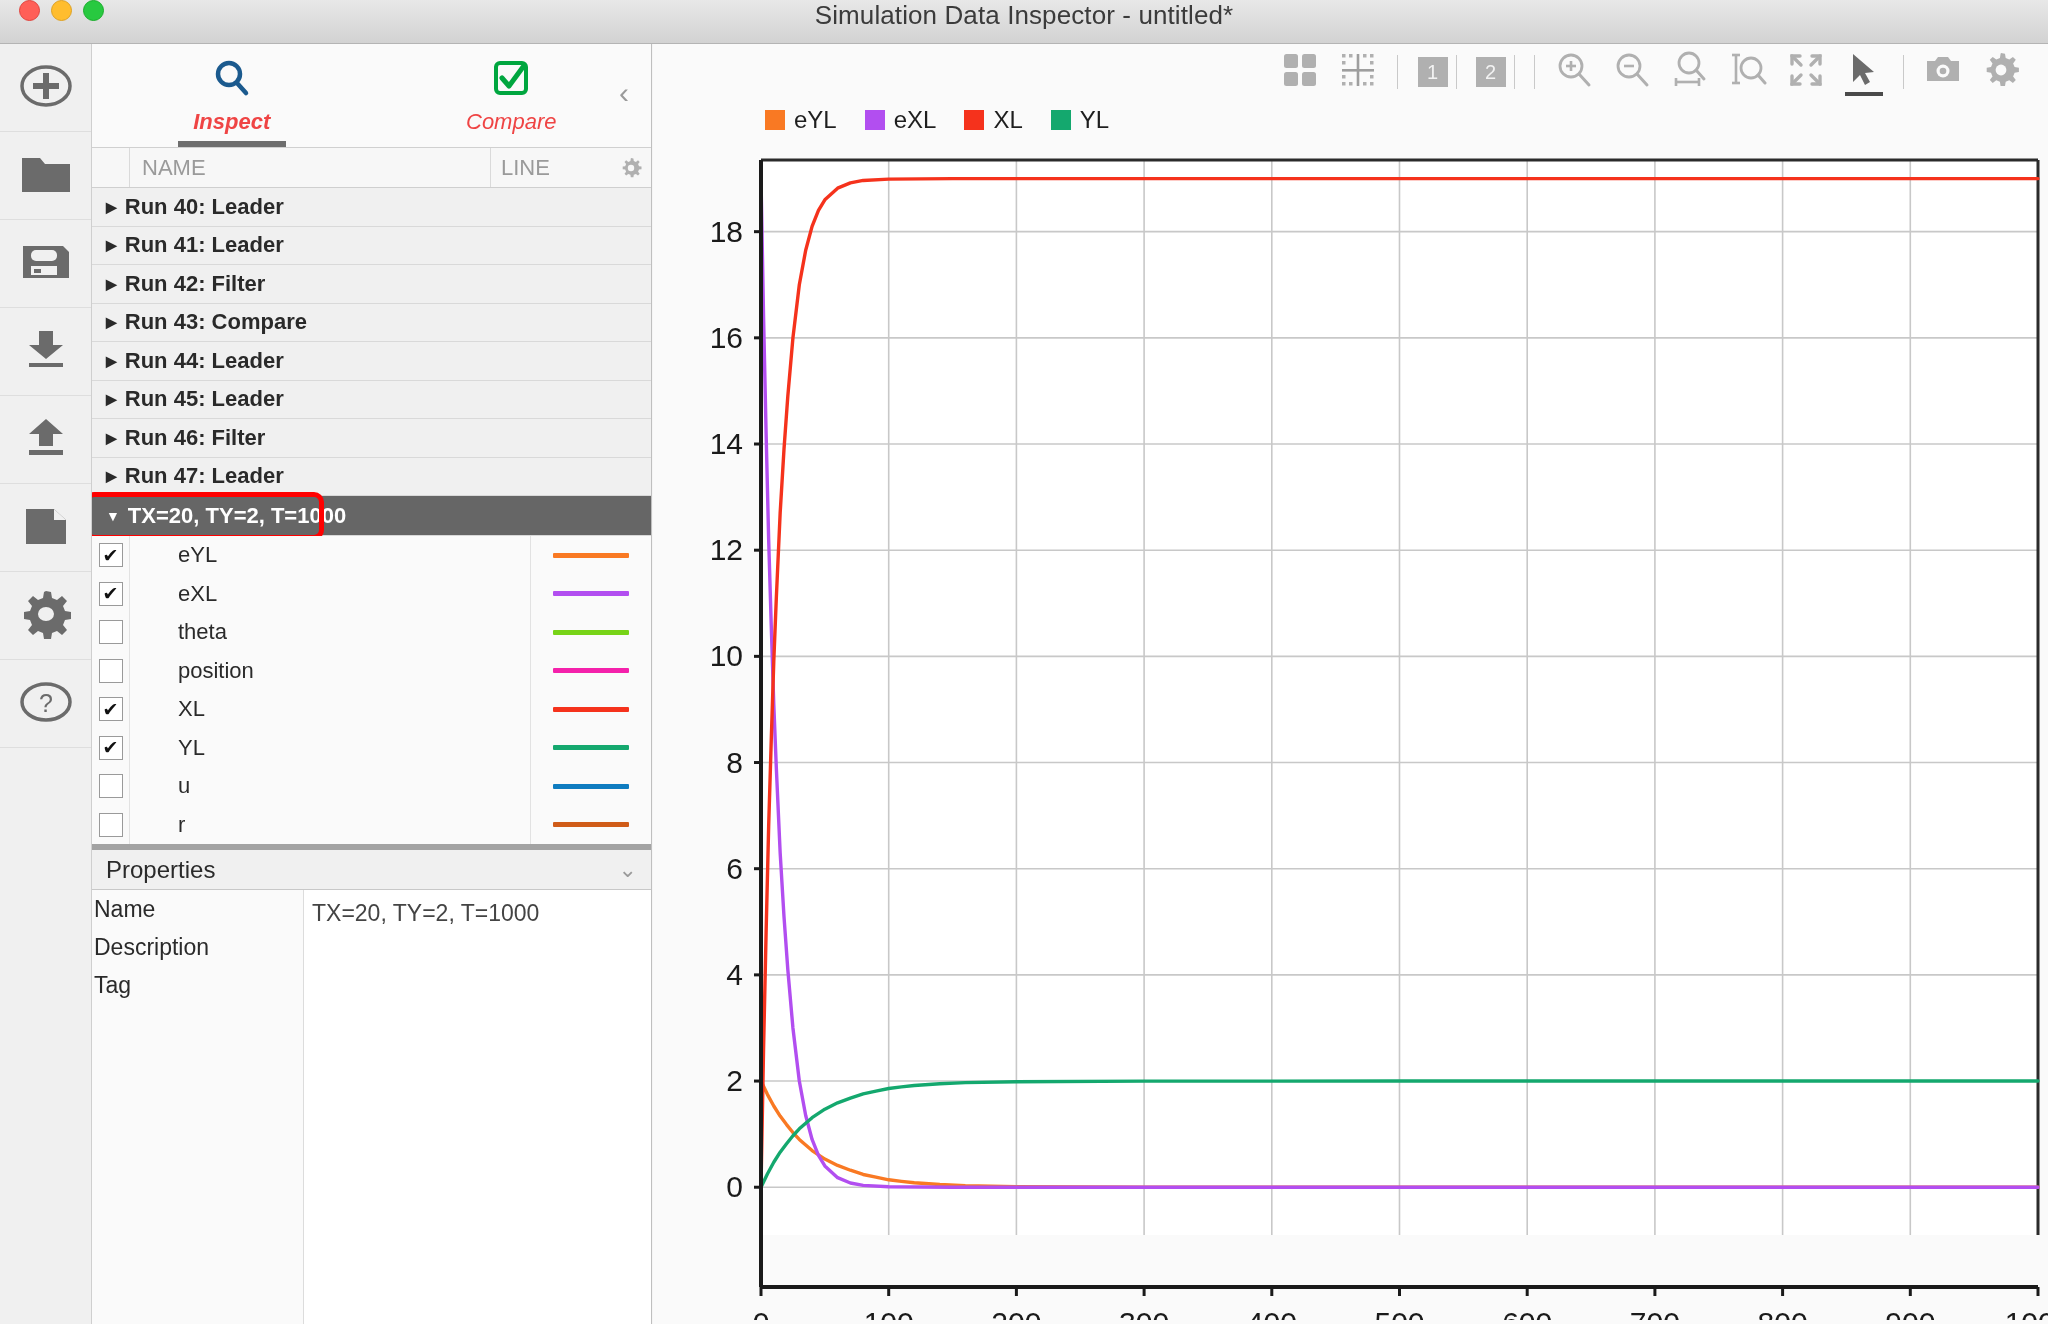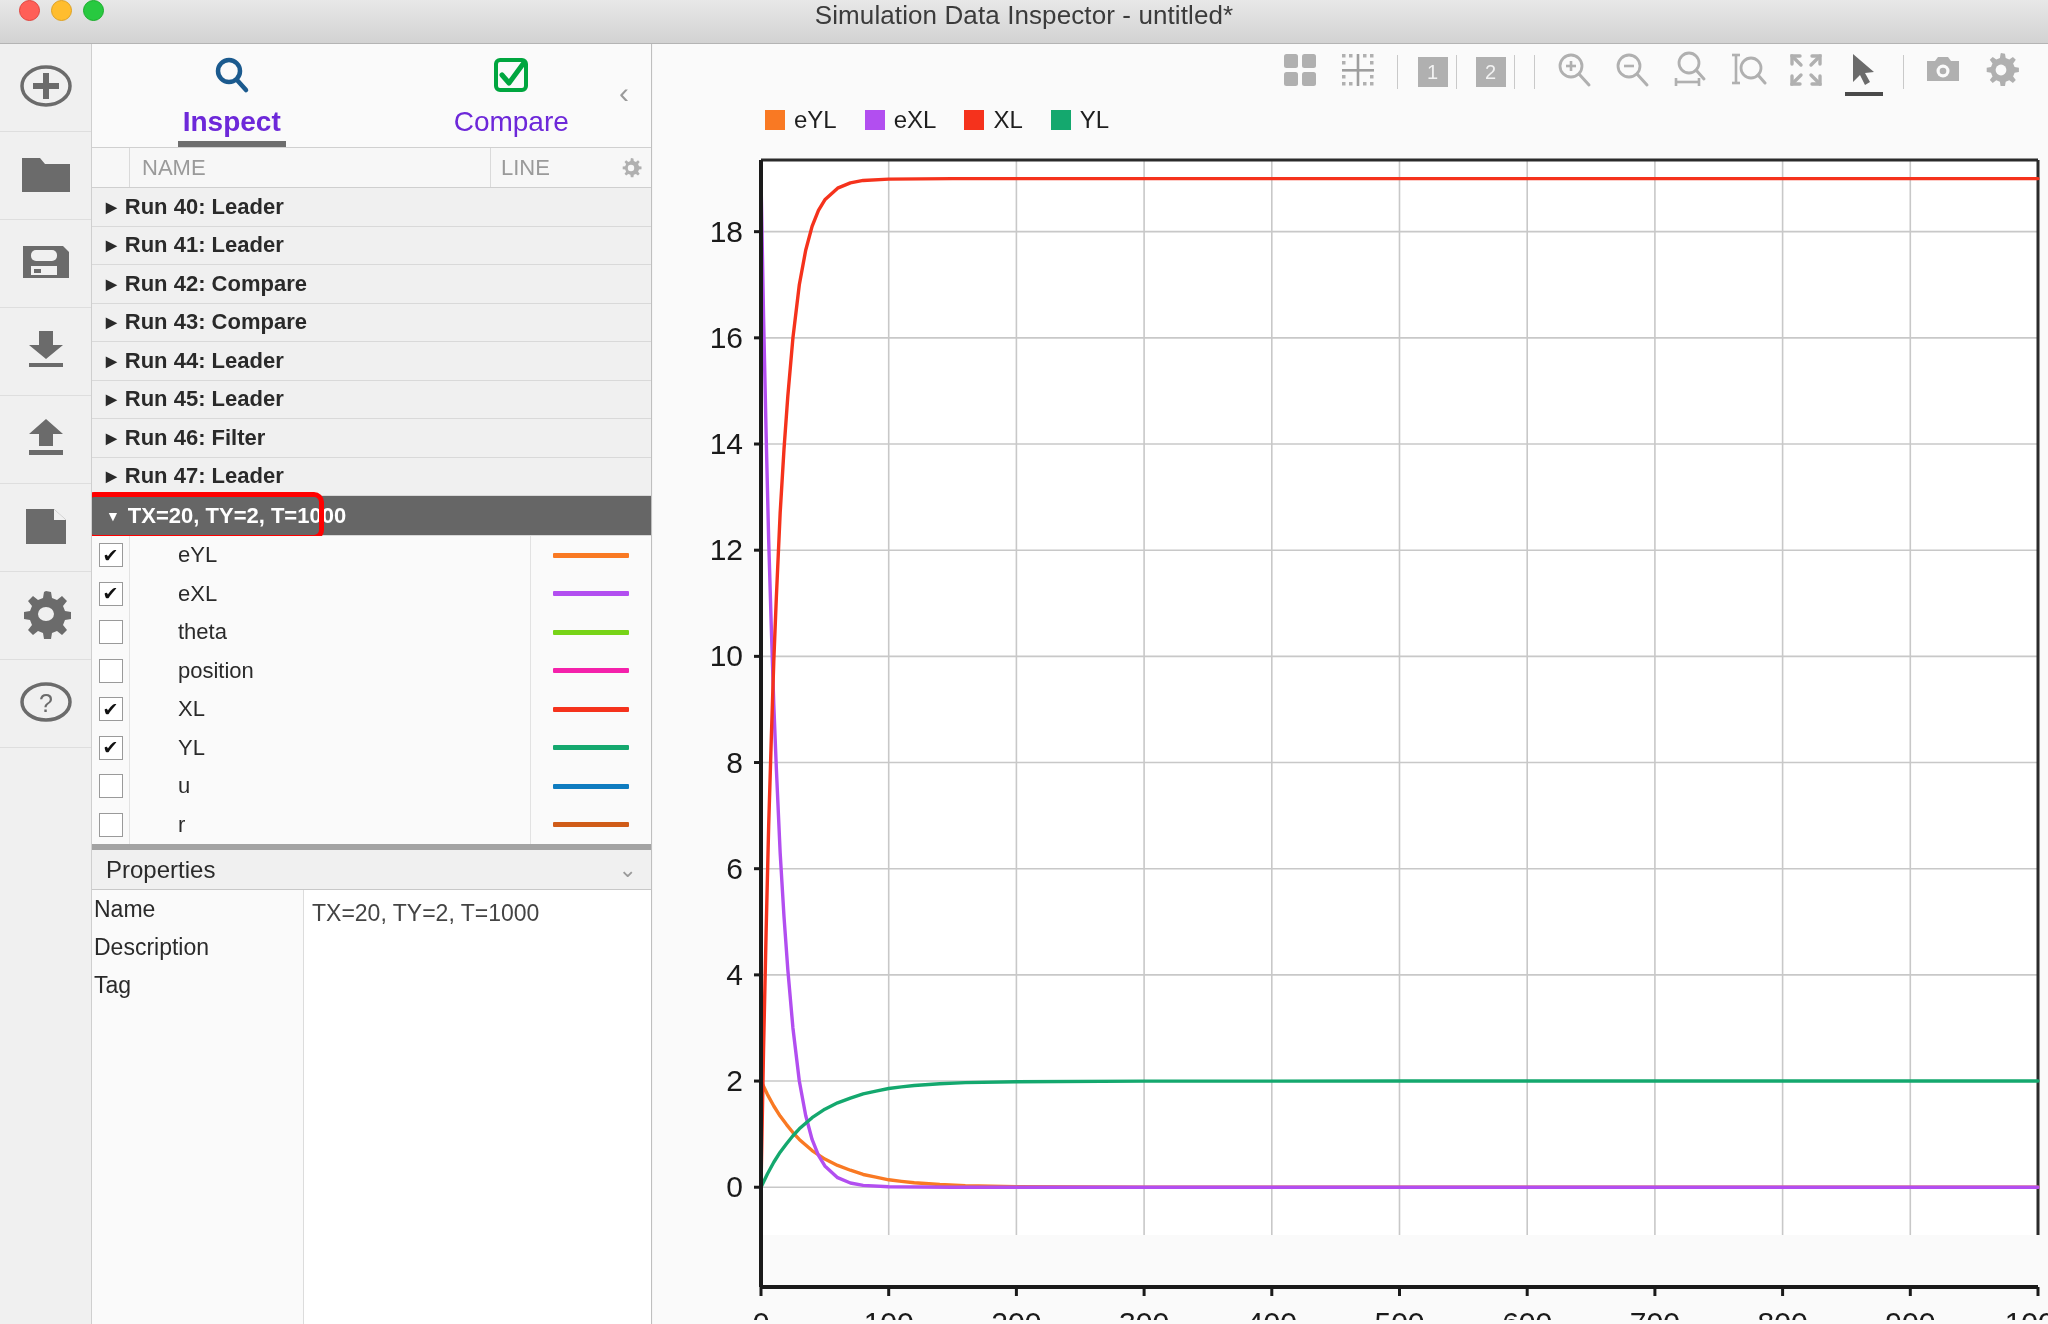--- a/index.html
+++ b/index.html
@@ -44,21 +44,21 @@
     display: flex; flex-direction: column;
   }
   #tabs {
     height: 104px; display: flex; position: relative;
     background: #fafafa; border-bottom: 1px solid #d0d0d0;
   }
   .tab {
     flex: 1; display: flex; flex-direction: column;
     align-items: center; justify-content: center; gap: 4px; position: relative;
   }
-  .tab .tab-label { font-size: 28px; color: #6d28d9; }
+  .tab .tab-label { font-size: 22px; color: #ef4444; font-style: italic; }
   .tab.active .tab-label { font-weight: bold; }
   .tab.active::after {
     content: ""; position: absolute; bottom: 0; left: 50%;
     transform: translateX(-50%); width: 108px; height: 6px; background: #6e6e6e;
   }
   #collapse-arrow {
     position: absolute; right: 22px; top: 34px; font-size: 30px;
     color: #9a9a9a; line-height: 1;
   }
 
@@ -303,21 +303,21 @@
       <div class="run-row">
         <span class="caret">▶</span>
         <span>Run 40: Leader</span>
       </div>
       <div class="run-row">
         <span class="caret">▶</span>
         <span>Run 41: Leader</span>
       </div>
       <div class="run-row">
         <span class="caret">▶</span>
-        <span>Run 42: Compare</span>
+        <span>Run 42: Filter</span>
       </div>
       <div class="run-row">
         <span class="caret">▶</span>
         <span>Run 43: Compare</span>
       </div>
       <div class="run-row">
         <span class="caret">▶</span>
         <span>Run 44: Leader</span>
       </div>
       <div class="run-row">

